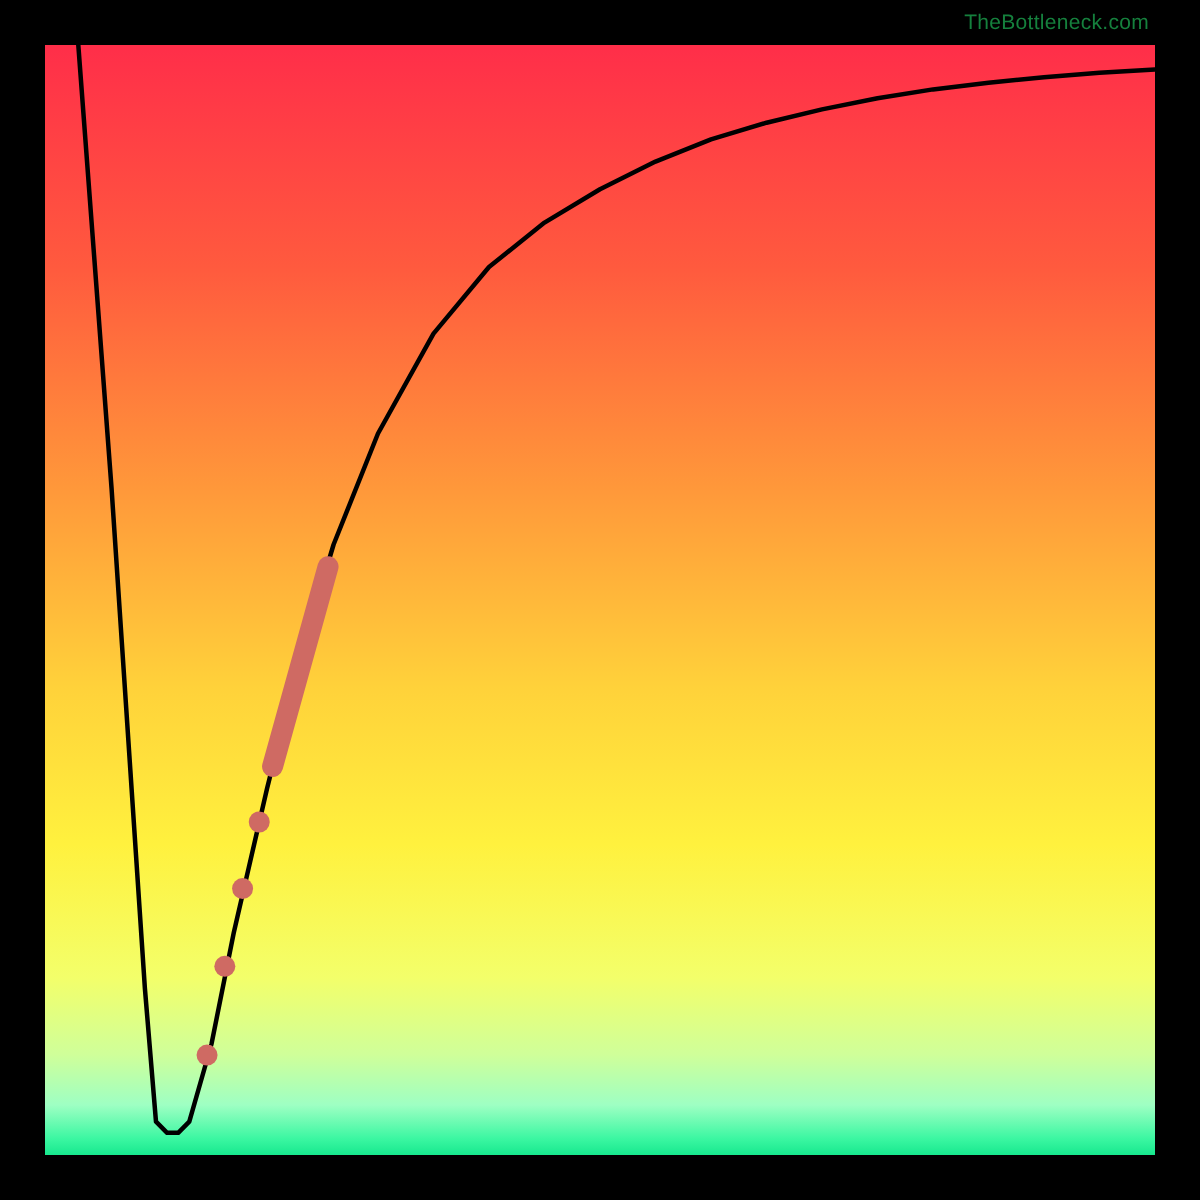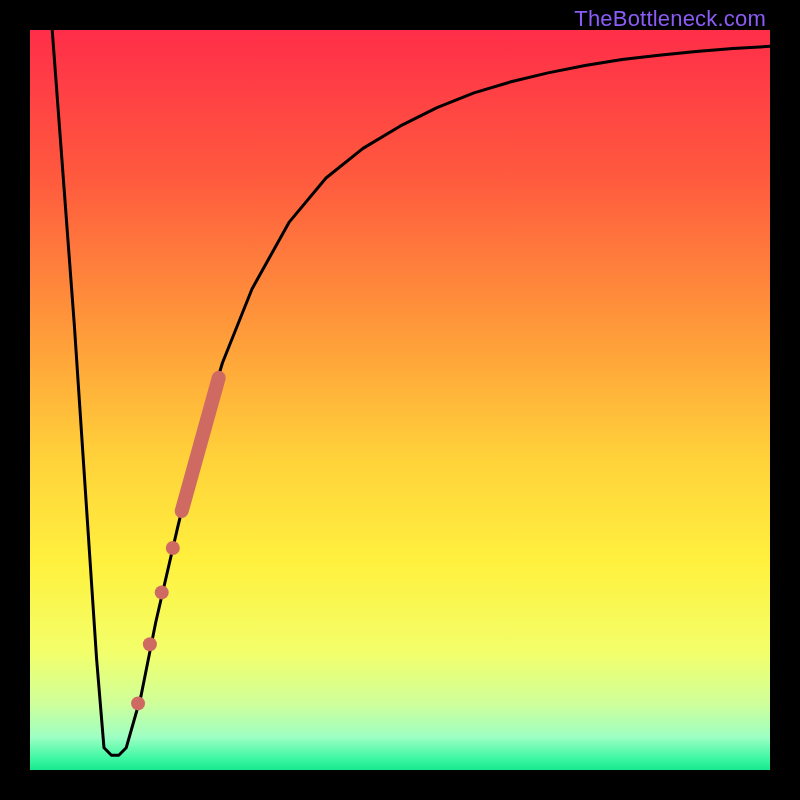--- a/index.html
+++ b/index.html
@@ -26,22 +26,22 @@
     overflow: hidden;
   }
   .gradient-bg {
     position: absolute;
     inset: 0;
   }
   .watermark {
     position: absolute;
     top: 6px;
     right: 34px;
-    color: #8b5cf6;
-    font-size: 22px;
+    color: #15803d;
+    font-size: 14px;
     font-weight: 500;
     letter-spacing: 0.2px;
     user-select: none;
   }
   svg.curve {
     position: absolute;
     inset: 0;
   }
 </style>
 </head>

